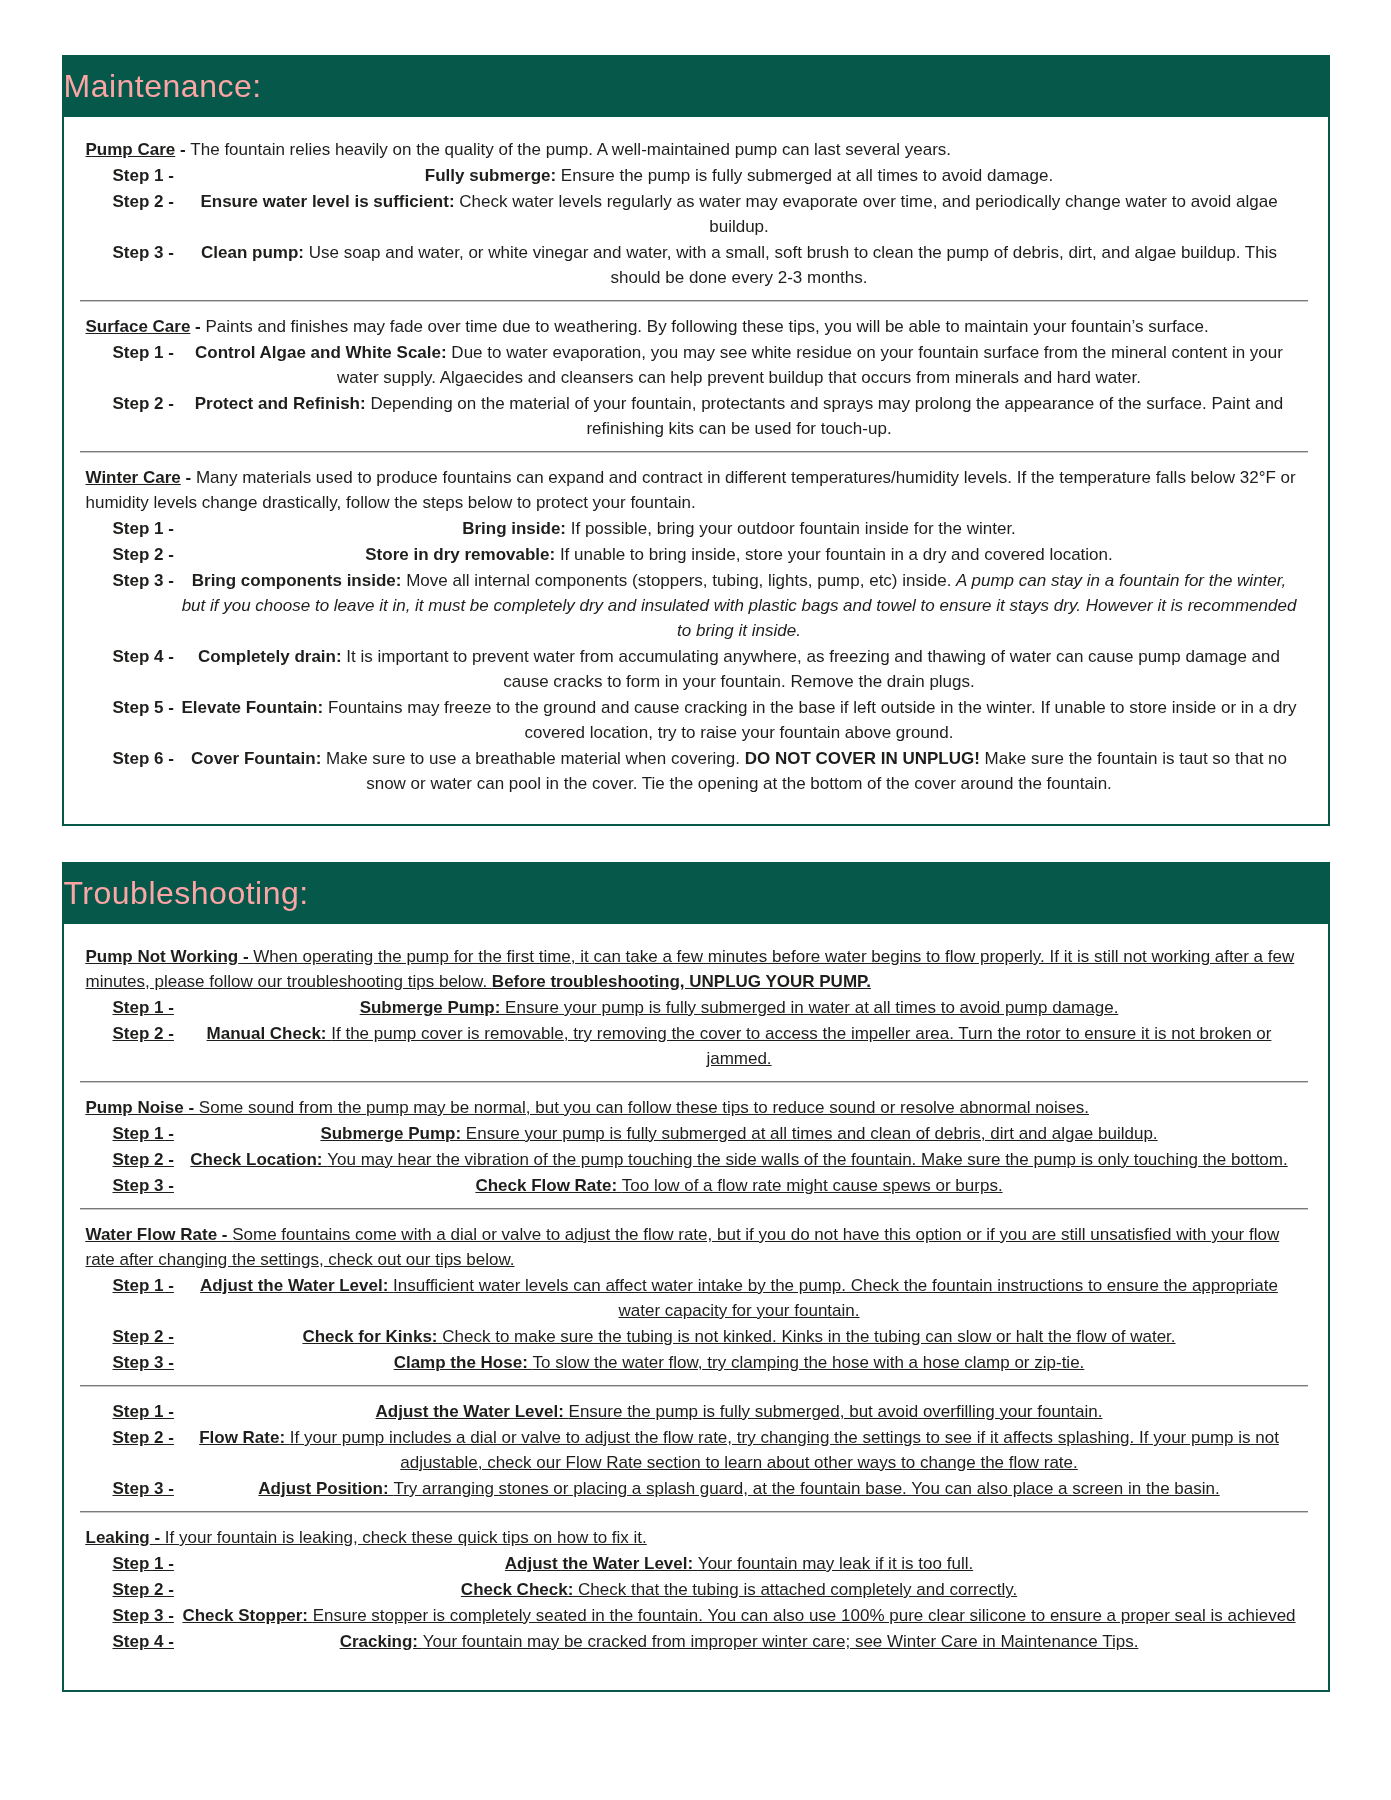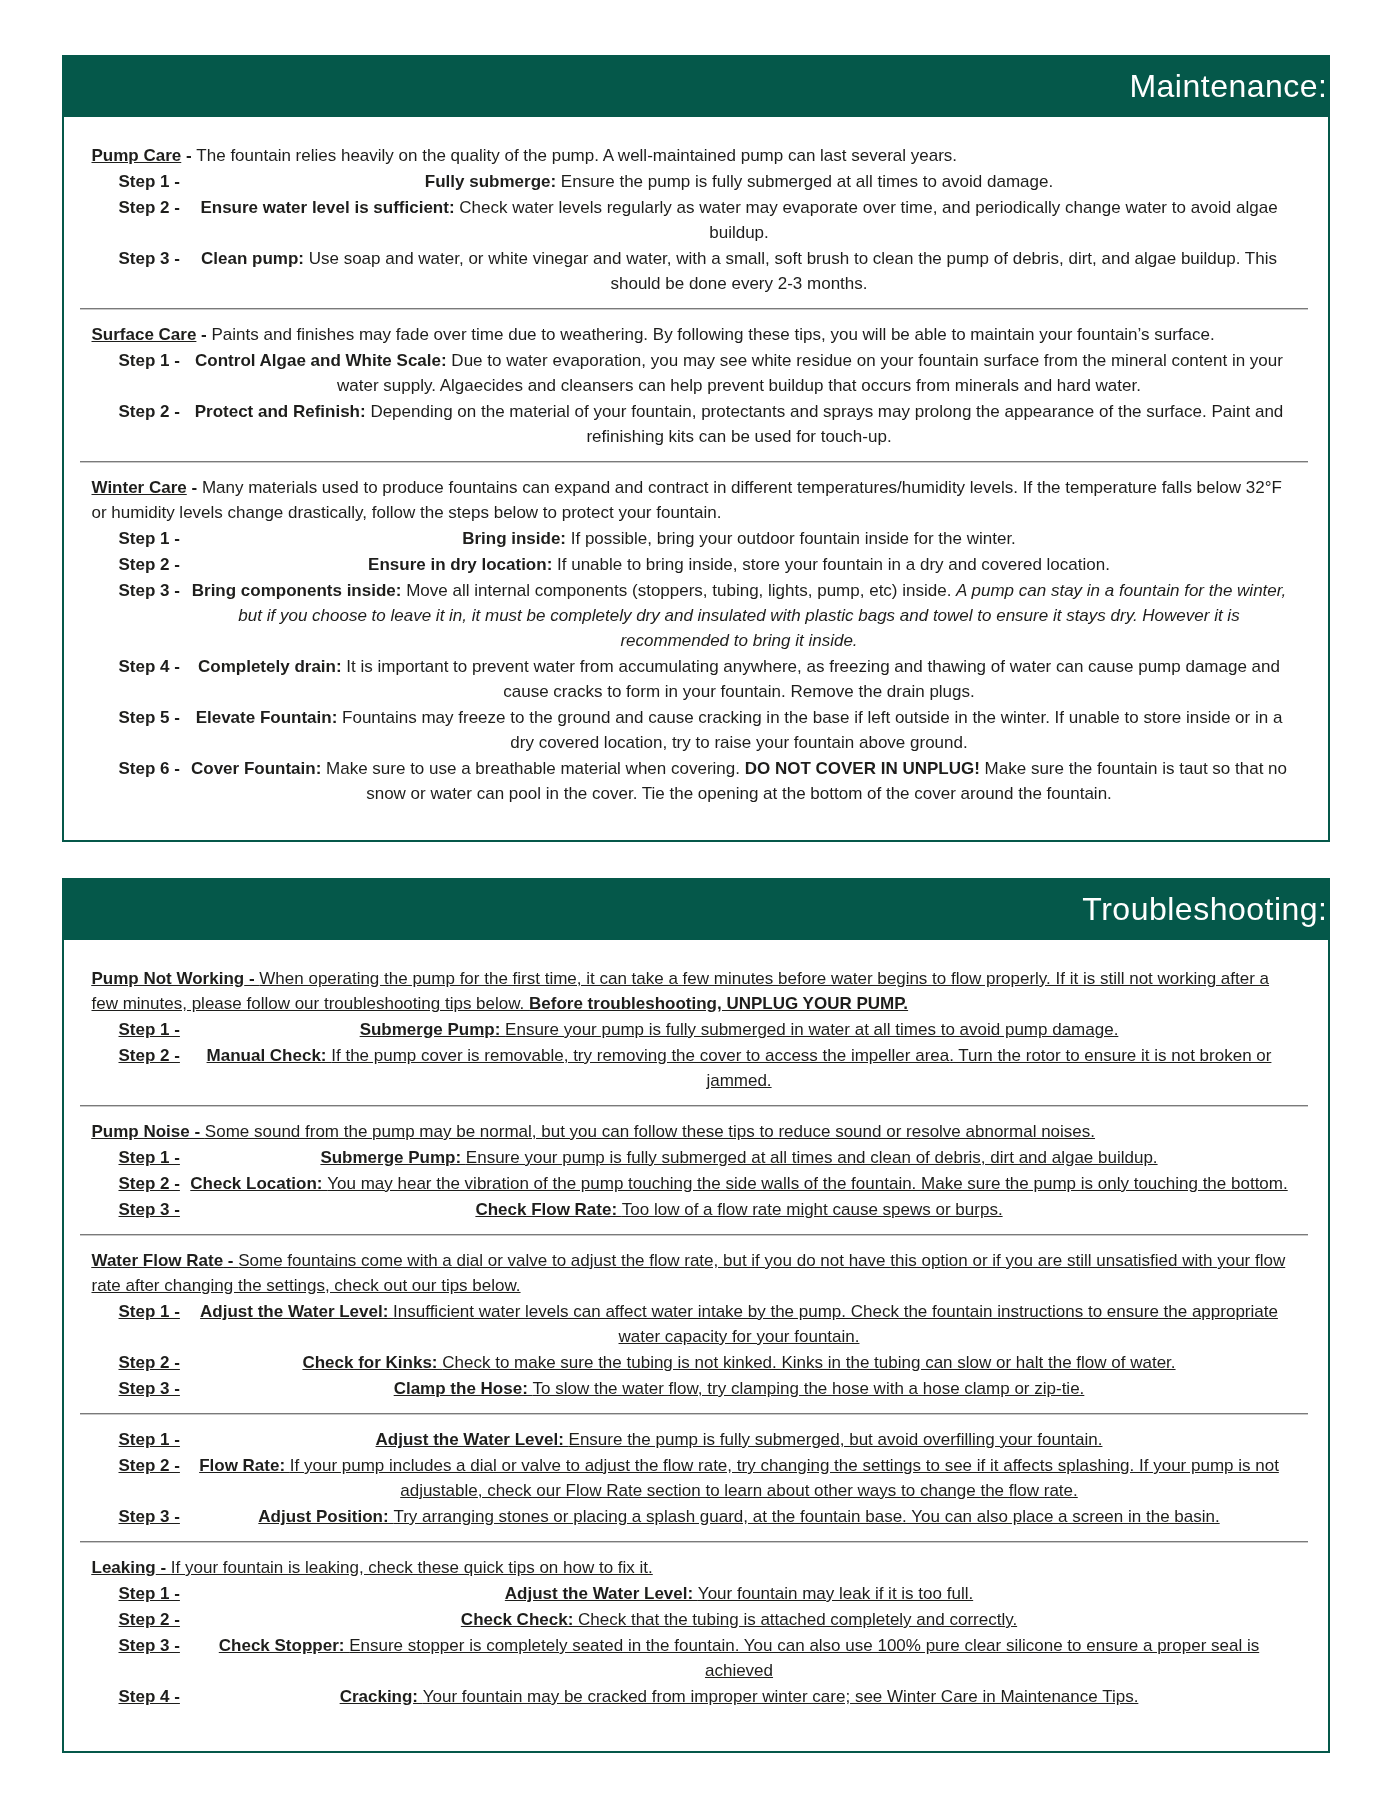--- a/index.html
+++ b/index.html
@@ -19,38 +19,38 @@
   .box{
     width:1268px;
     margin:0 auto;
     border:2px solid var(--green);
     background:#ffffff;
   }
   #box-0{margin-top:55px;}
   #box-1{margin-top:36px;}
   .hdr{
     background:var(--green);
-    color:#ffffff;
-    text-align:right;
+    color:#fca5a5;
+    text-align:left;
     padding:11px 0 12px 0;
   }
   .hdr-title{
     margin:0;
     font-size:32px;
     font-weight:400;
     letter-spacing:0.5px;
     font-family:"Liberation Sans", sans-serif;
   }
   .content{
     padding:14px 20px 22px 16px;
     font-size:17px;
     line-height:25px;
   }
   #groups-1{padding-bottom:30px;text-decoration:underline;}
-  .group{margin:12px;}
+  .group{margin:6px;}
   .intro{margin:0;}
   .gname{font-weight:bold;text-decoration:underline;}
   .gdash{font-weight:bold;}
   .step{
     display:flex;
     margin-left:27px;
     margin-top:1px;
   }
   .stepnum{
     flex:0 0 66px;
@@ -106,21 +106,21 @@
         </div>
         <div class="divider"></div>
         <div class="group">
           <p class="intro"><span class="gname">Winter Care</span><span class="gdash"> - </span><span>Many materials used to produce fountains can expand and contract in different temperatures/humidity levels. If the temperature falls below 32°F or humidity levels change drastically, follow the steps below to protect your fountain.</span></p>
           <div class="step">
             <span class="stepnum">Step 1 -</span>
             <span class="stepbody"><span class="steplabel">Bring inside: </span><span>If possible, bring your outdoor fountain inside for the winter.</span></span>
           </div>
           <div class="step">
             <span class="stepnum">Step 2 -</span>
-            <span class="stepbody"><span class="steplabel">Ensure in dry location: </span><span>If unable to bring inside, store your fountain in a dry and covered location.</span></span>
+            <span class="stepbody"><span class="steplabel">Store in dry removable: </span><span>If unable to bring inside, store your fountain in a dry and covered location.</span></span>
           </div>
           <div class="step">
             <span class="stepnum">Step 3 -</span>
             <span class="stepbody"><span class="steplabel">Bring components inside: </span><span>Move all internal components (stoppers, tubing, lights, pump, etc) inside. </span><span class="i">A pump can stay in a fountain for the winter, but if you choose to leave it in, it must be completely dry and insulated with plastic bags and towel to ensure it stays dry. However it is recommended to bring it inside.</span></span>
           </div>
           <div class="step">
             <span class="stepnum">Step 4 -</span>
             <span class="stepbody"><span class="steplabel">Completely drain: </span><span>It is important to prevent water from accumulating anywhere, as freezing and thawing of water can cause pump damage and cause cracks to form in your fountain. Remove the drain plugs.</span></span>
           </div>
           <div class="step">

